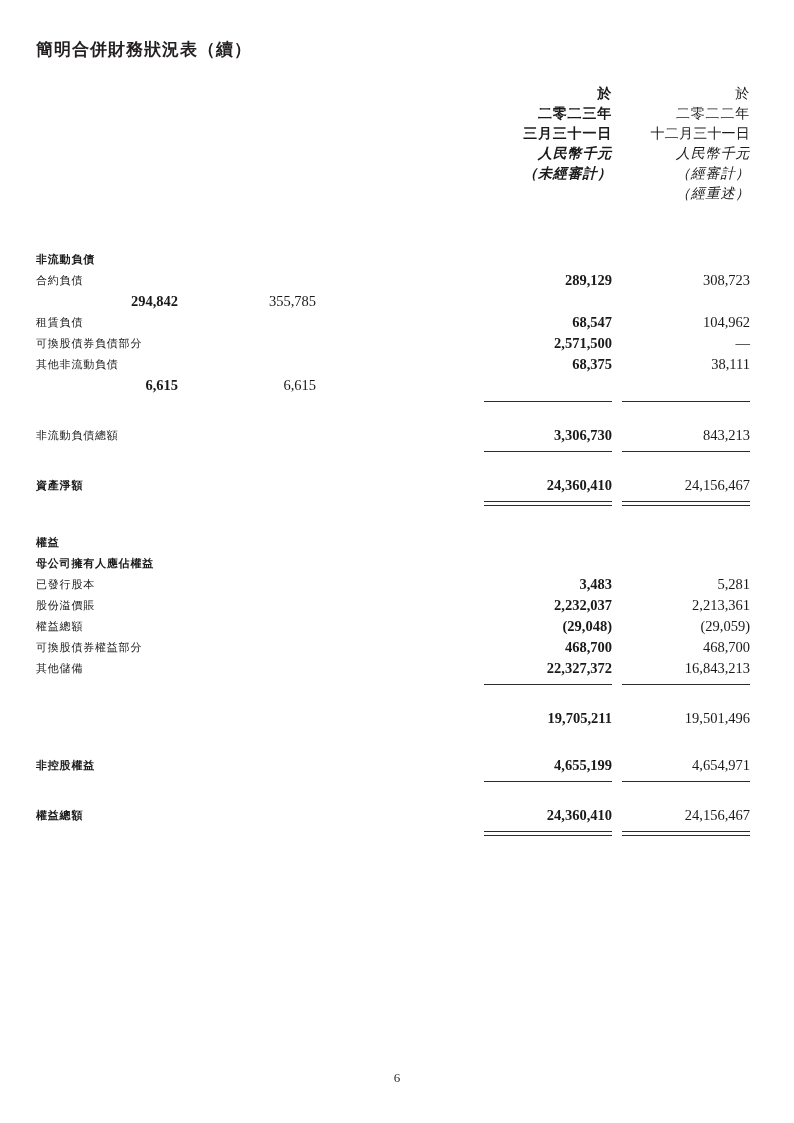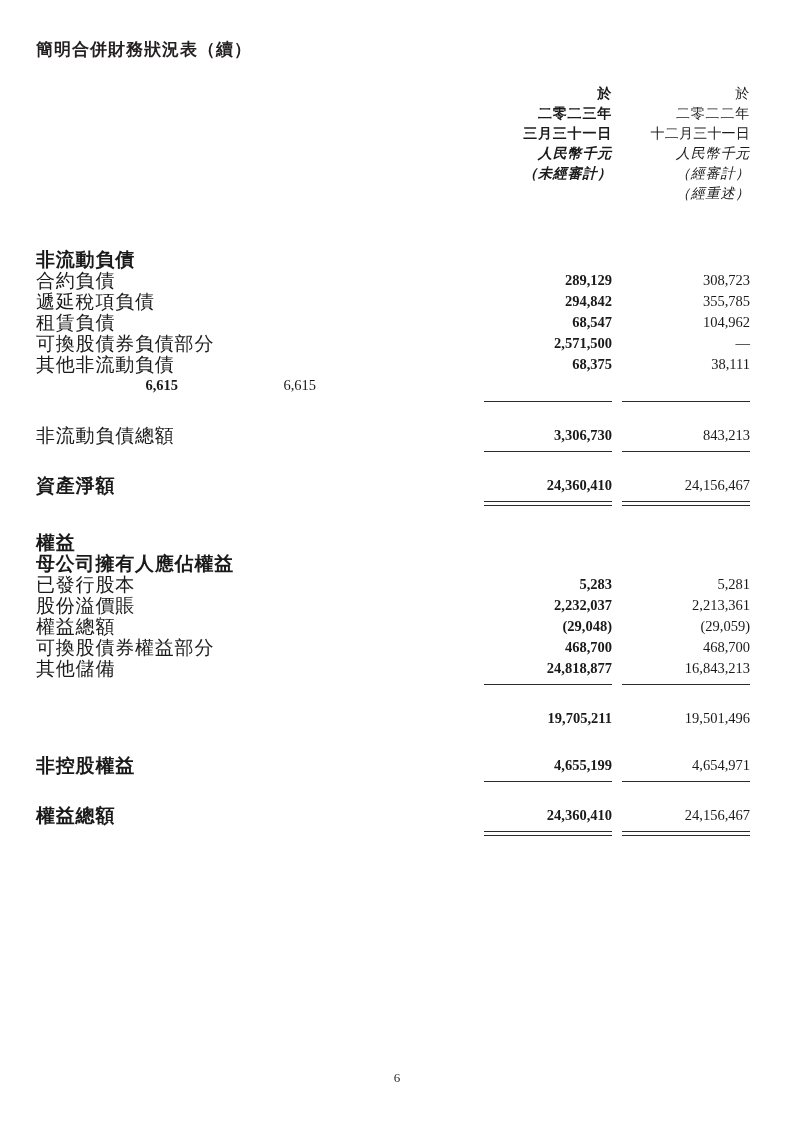--- a/index.html
+++ b/index.html
@@ -48,21 +48,21 @@
   .row {
     display: flex;
     align-items: flex-end;
     width: 714px;
     height: 21px;
   }
 
   .lbl {
     width: 434px;
     flex: 0 0 434px;
-    font-size: 19px;
+    font-size: 11px;
     line-height: 21px;
     white-space: nowrap;
     letter-spacing: 0.8px;
   }
 
   .cell {
     flex: 0 0 128px;
     width: 128px;
     font-size: 14.5px;
     line-height: 21px;
@@ -196,21 +196,20 @@
 
     <div class="row">
       <div class="lbl">合約負債</div>
       <div class="pre"></div>
       <div class="cell b">289,129</div>
       <div class="gap"></div>
       <div class="cell">308,723</div>
     </div>
 
     <div class="row">
-      <div class="lbl">遞延稅項負債</div>
       <div class="pre"></div>
       <div class="cell b">294,842</div>
       <div class="gap"></div>
       <div class="cell">355,785</div>
     </div>
 
     <div class="row">
       <div class="lbl">租賃負債</div>
       <div class="pre"></div>
       <div class="cell b">68,547</div>
@@ -301,21 +300,21 @@
       <div class="lbl b">母公司擁有人應佔權益</div>
       <div class="pre"></div>
       <div class="cell"></div>
       <div class="gap"></div>
       <div class="cell"></div>
     </div>
 
     <div class="row">
       <div class="lbl">已發行股本</div>
       <div class="pre"></div>
-      <div class="cell b">5,283</div>
+      <div class="cell b">3,483</div>
       <div class="gap"></div>
       <div class="cell">5,281</div>
     </div>
 
     <div class="row">
       <div class="lbl">股份溢價賬</div>
       <div class="pre"></div>
       <div class="cell b">2,232,037</div>
       <div class="gap"></div>
       <div class="cell">2,213,361</div>
@@ -333,21 +332,21 @@
       <div class="lbl">可換股債券權益部分</div>
       <div class="pre"></div>
       <div class="cell b">468,700</div>
       <div class="gap"></div>
       <div class="cell">468,700</div>
     </div>
 
     <div class="row">
       <div class="lbl">其他儲備</div>
       <div class="pre"></div>
-      <div class="cell b">24,818,877</div>
+      <div class="cell b">22,327,372</div>
       <div class="gap"></div>
       <div class="cell">16,843,213</div>
     </div>
 
     <div class="spacer sp5"></div>
     <div class="rule-row">
       <div class="lbl"></div>
       <div class="pre"></div>
       <div class="cell ruled"></div>
       <div class="gap"></div>

